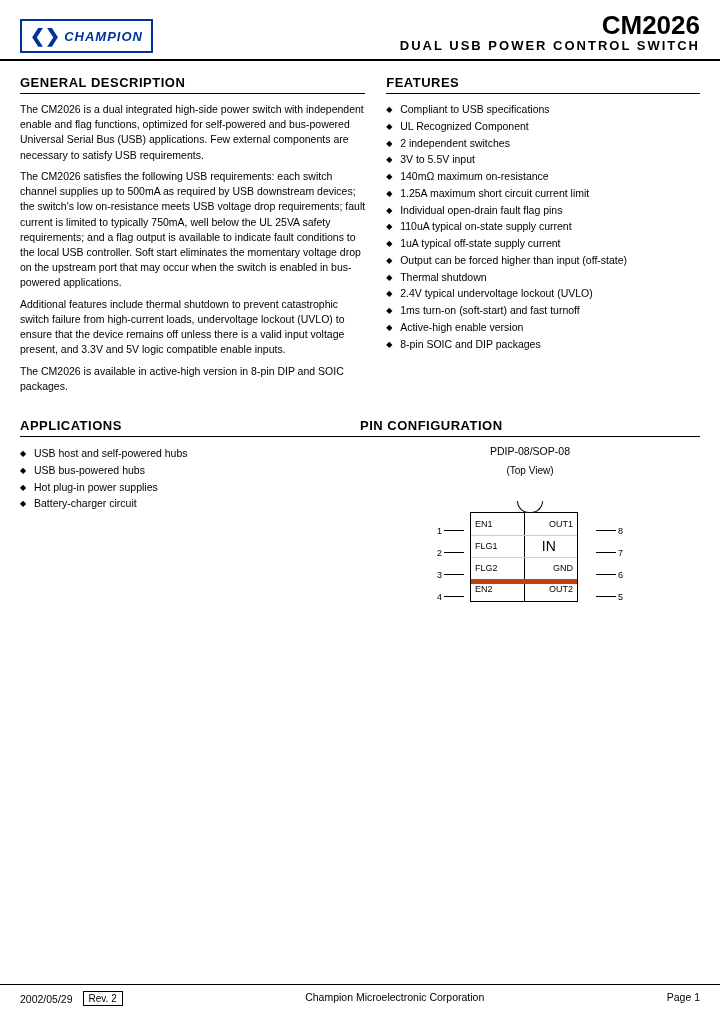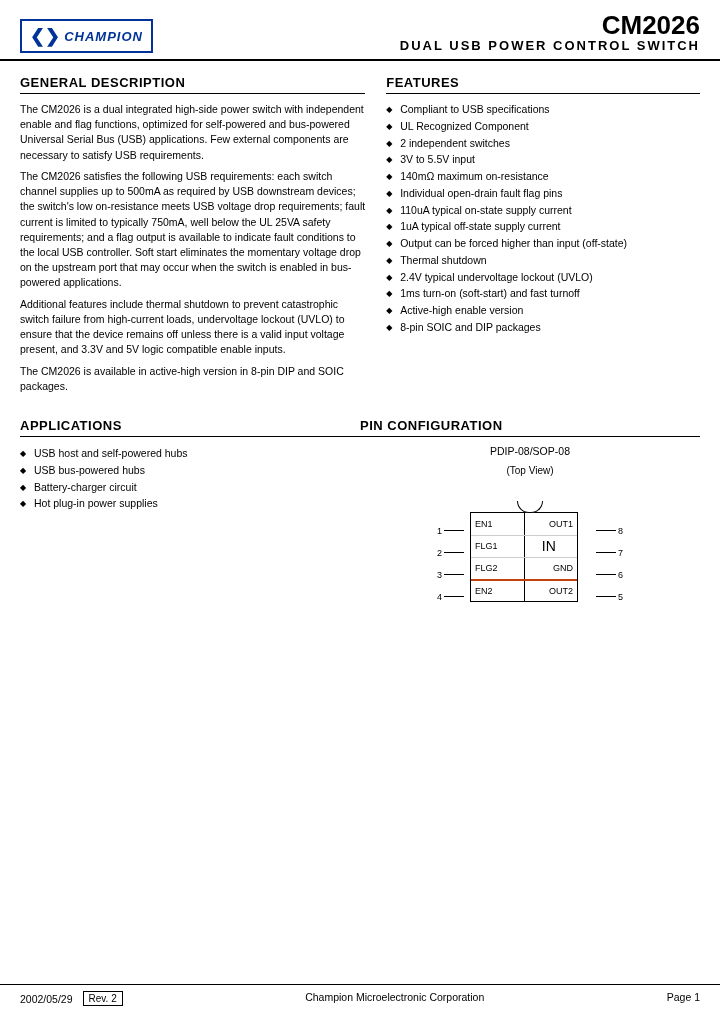--- a/index.html
+++ b/index.html
@@ -214,42 +214,43 @@
       </div>
 
       <div class="col-right">
         <div class="section-title">Features</div>
         <ul class="features-list">
           <li>Compliant to USB specifications</li>
           <li>UL Recognized Component</li>
           <li>2 independent switches</li>
           <li>3V to 5.5V input</li>
           <li>140mΩ maximum on-resistance</li>
+          <li>1.25A maximum short circuit current limit</li>
           <li>Individual open-drain fault flag pins</li>
           <li>110uA typical on-state supply current</li>
           <li>1uA typical off-state supply current</li>
           <li>Output can be forced higher than input (off-state)</li>
           <li>Thermal shutdown</li>
           <li>2.4V typical undervoltage lockout (UVLO)</li>
           <li>1ms turn-on (soft-start) and fast turnoff</li>
           <li>Active-high enable version</li>
           <li>8-pin SOIC and DIP packages</li>
         </ul>
       </div>
     </div>
 
     <div class="bottom-section">
 
       <div class="bottom-left">
         <div class="section-title">Applications</div>
         <ul class="app-list">
           <li>USB host and self-powered hubs</li>
           <li>USB bus-powered hubs</li>
+          <li>Hot plug-in power supplies</li>
           <li>Battery-charger circuit</li>
-          <li>Hot plug-in power supplies</li>
         </ul>
       </div>
 
       <div class="bottom-right">
         <div class="section-title">Pin Configuration</div>
         <div class="pin-diagram">
           <div class="pin-diagram-title">PDIP-08/SOP-08</div>
           <div class="pin-diagram-subtitle">(Top View)</div>
 
           <div style="position:relative; width:200px; margin:0 auto; margin-top:10px;">
@@ -288,21 +289,21 @@
                 <div style="border-top:1px solid #ccc; display:flex; align-items:center; height:22px;">
                   <span style="flex:1; font-size:9px; padding-left:4px;">FLG1</span>
                   <div style="width:1px; background:#000; align-self:stretch;"></div>
                   <span style="flex:1; font-size:14px; padding-right:4px; text-align:center;">IN</span>
                 </div>
                 <div style="border-top:1px solid #ccc; display:flex; align-items:center; height:22px;">
                   <span style="flex:1; font-size:9px; padding-left:4px;">FLG2</span>
                   <div style="width:1px; background:#000; align-self:stretch;"></div>
                   <span style="flex:1; font-size:9px; padding-right:4px; text-align:right;">GND</span>
                 </div>
-                <div style="border-top:2px solid #c2410c; display:flex; align-items:center; height:22px;">
+                <div style="border-top:5px solid #c2410c; display:flex; align-items:flex-start; height:22px;">
                   <span style="flex:1; font-size:9px; padding-left:4px;">EN2</span>
                   <div style="width:1px; background:#000; align-self:stretch;"></div>
                   <span style="flex:1; font-size:9px; padding-right:4px; text-align:right;">OUT2</span>
                 </div>
               </div>
             </div>
 
             <div style="position:absolute; right:0; top:20px; width:40px;">
               <div style="display:flex; align-items:center; height:22px; justify-content:flex-end;">
                 <div style="width:20px; height:1px; background:#000;"></div>

